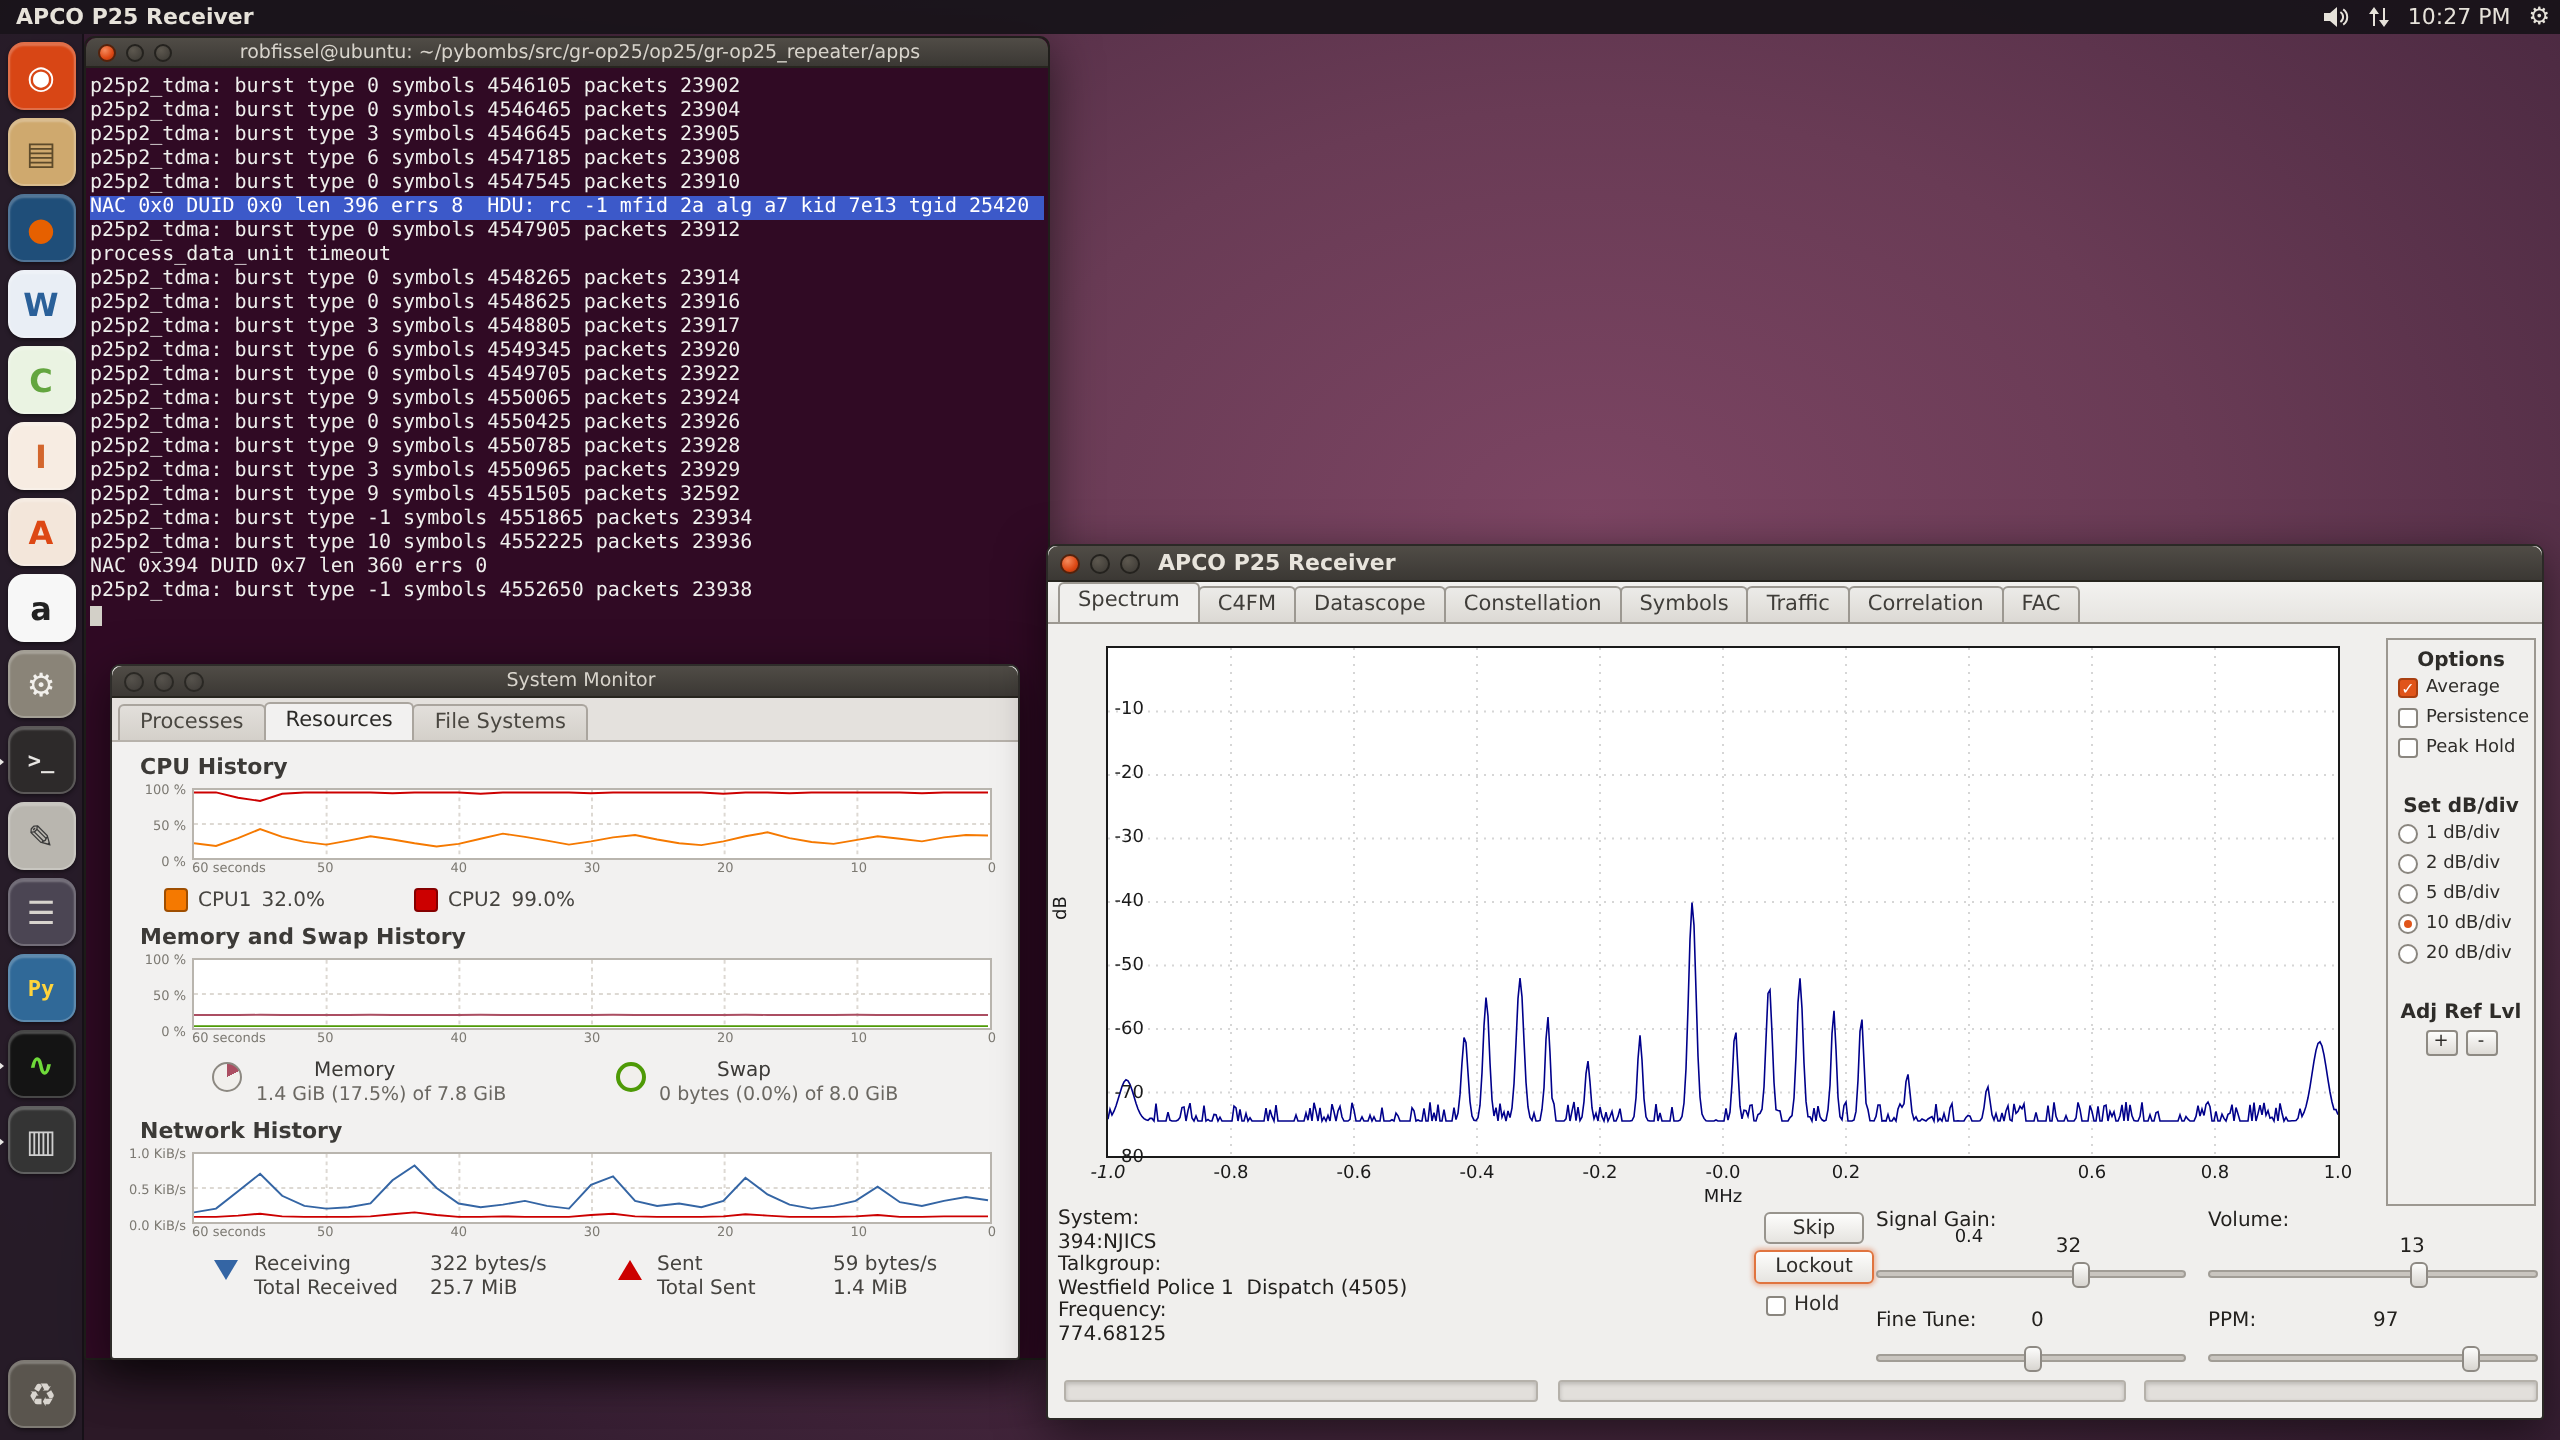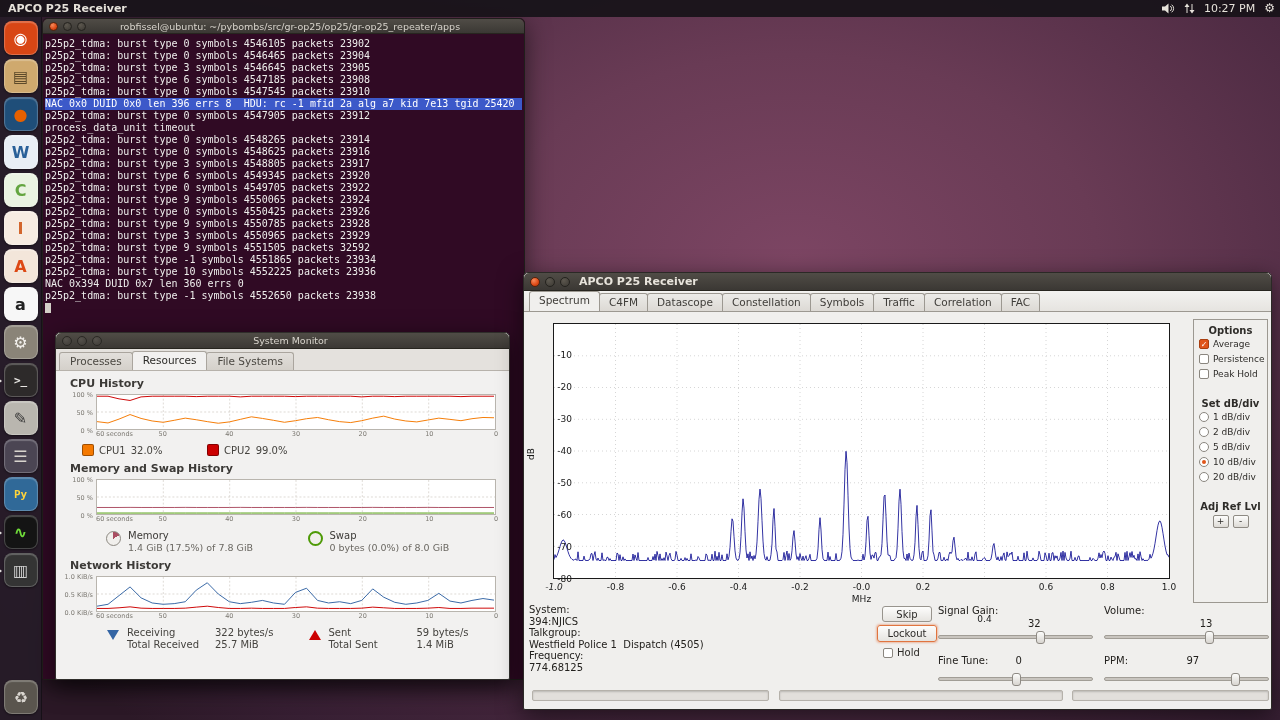--- a/index.html
+++ b/index.html
@@ -57,21 +57,21 @@
   .sm-chart svg{position:absolute;inset:0;width:100%;height:100%;}
   .gridline{stroke:#ddd9d3;stroke-width:1;stroke-dasharray:2,2;}
   .sm-ylab{position:absolute;right:calc(100% + 4px);width:40px;text-align:right;font-size:6.5px;color:#7c7972;}
   .sm-xlabels{position:relative;margin-left:40px;margin-right:13px;height:10px;}
   .sm-xlab{position:absolute;top:0;font-size:6.5px;color:#7c7972;transform:translateX(-50%);}
   .leg-cpu{display:flex;margin:4px 0 0 26px;}
   .leg-cpu .leg-item{width:125px;display:flex;align-items:center;gap:5px;font-size:10px;color:#45433f;}
   .sw{width:12px;height:12px;border-radius:2px;border:1px solid rgba(0,0,0,0.35);}
   .leg-two{display:flex;margin:5px 0 0 50px;}
   .leg-two .leg-item{width:205px;display:flex;align-items:flex-start;gap:7px;font-size:10px;color:#45433f;}
-  .leg-name{font-size:10px;color:#3c3a37;}
+  .leg-name{font-size:10px;color:#3c3a37;margin-left:29px;}
   .leg-val{font-size:9.5px;color:#6b6862;margin-top:1px;}
   .pie{width:15px;height:15px;border-radius:50%;border:1px solid #8d8982;flex:none;margin-top:1px;}
   .arrbox{width:14px;height:16px;display:flex;align-items:center;justify-content:center;flex:none;}
   .arr{width:0;height:0;}
   .leg-grid{display:grid;grid-template-columns:78px auto;column-gap:10px;row-gap:1px;font-size:10px;color:#45433f;}
   
   .win-p25{left:523px;top:272px;width:749px;height:438px;z-index:3;background:#f0efed;border:1px solid #2b2926;}
   .win-p25 .titlebar{height:18px;}
   .qtabs{position:absolute;top:18px;left:0;right:0;height:21px;background:linear-gradient(#f3f2f0,#e6e4e0);
     border-bottom:1px solid #9c9891;display:flex;align-items:flex-end;padding:2px 0 0 5px;}

